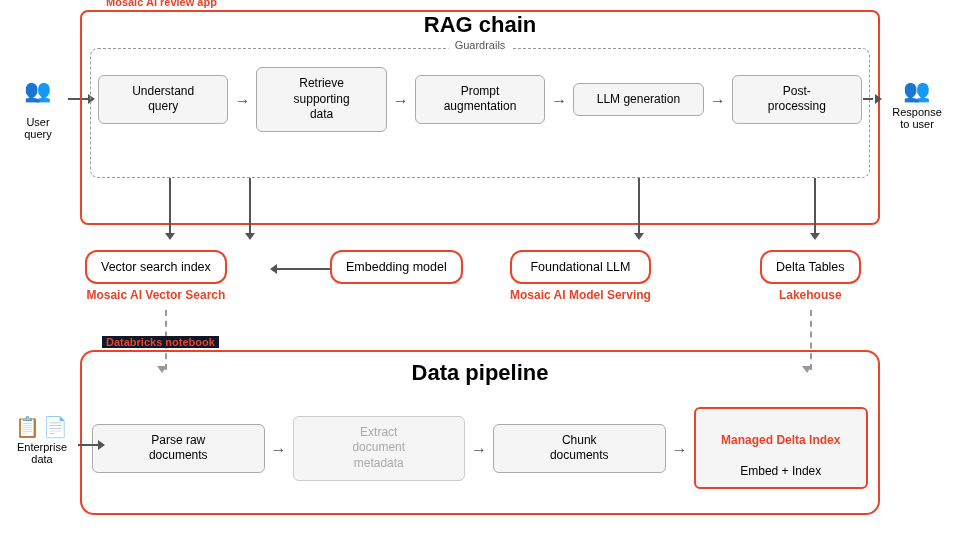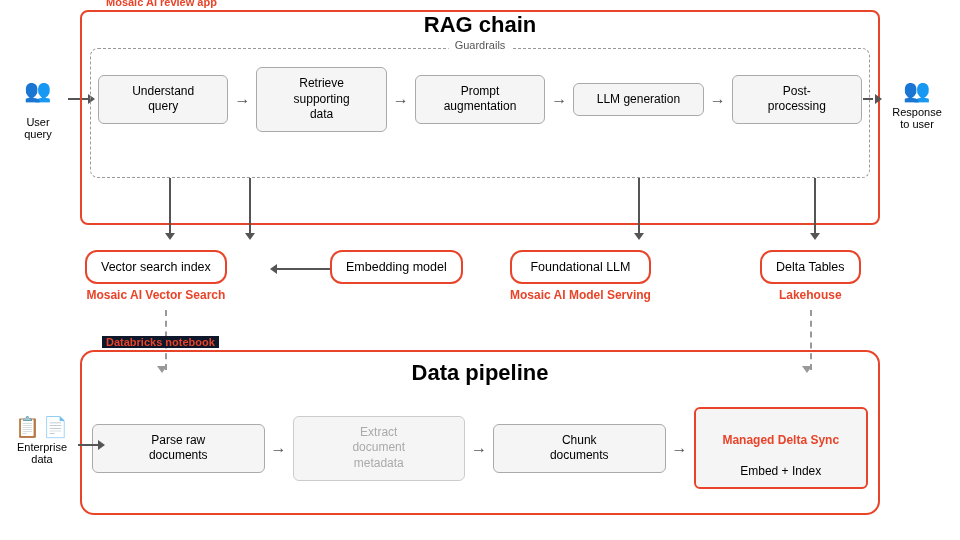--- a/index.html
+++ b/index.html
@@ -270,21 +270,21 @@
 documents</div>
       <div class="arrow-right"></div>
       <div class="proc-box" style="white-space:pre-line; color:#aaa; border-color:#ccc;">Extract
 document
 metadata</div>
       <div class="arrow-right"></div>
       <div class="proc-box" style="white-space:pre-line;">Chunk
 documents</div>
       <div class="arrow-right"></div>
       <div class="proc-box" style="white-space:pre-line; border-color:#e8442a; border-width:2px;">
-        <span class="managed-text">Managed Delta Sync</span><br>
+        <span class="managed-text">Managed Delta Index</span><br>
         <span>Embed + Index</span>
       </div>
     </div>
   </div>
 
   <div style="position:absolute; top:415px; left:8px; text-align:center; width:68px;">
     <div style="display:flex; justify-content:center; gap:3px;">
       <span style="font-size:20px;">📋</span>
       <span style="font-size:20px;">📄</span>
     </div>

